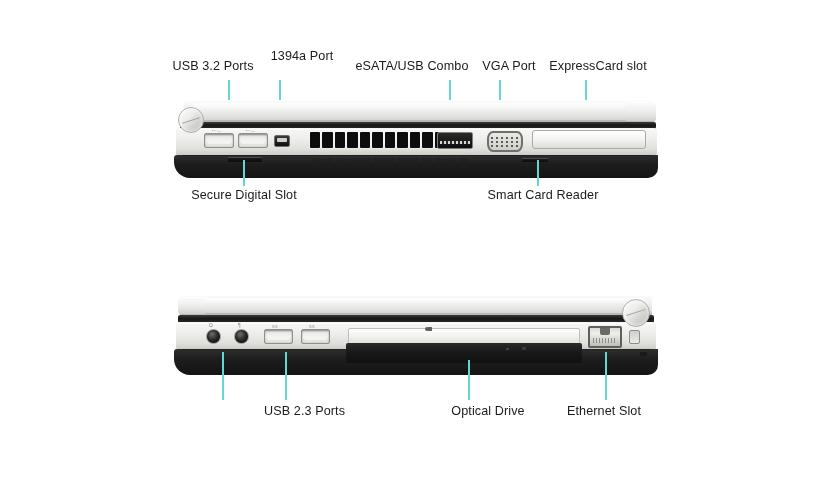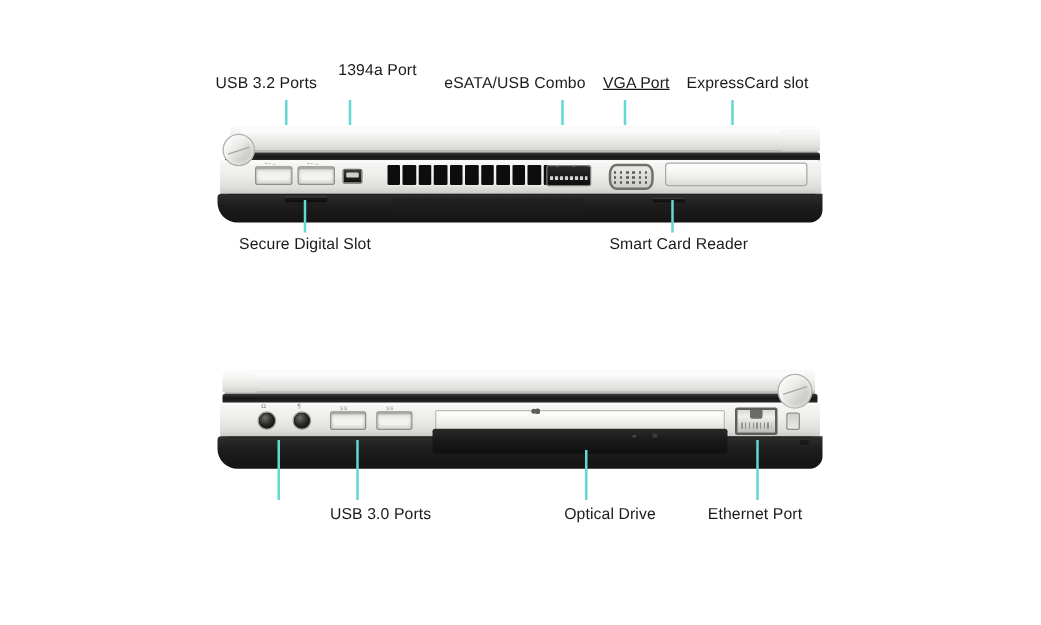--- a/index.html
+++ b/index.html
@@ -233,21 +233,21 @@
   .darkline{position:absolute;background:rgba(0,0,0,.28);height:1px;}
 </style>
 </head>
 <body>
 
 <div id="stage">
 
   <div class="label center" style="left:213px;top:59px;">USB 3.2 Ports</div>
   <div class="label center" style="left:302px;top:49px;">1394a Port</div>
   <div class="label center" style="left:412px;top:59px;">eSATA/USB Combo</div>
-  <div class="label center" style="left:509px;top:59px;text-decoration:underline;">VGA Port</div>
+  <div class="label center" style="left:509px;top:59px;">VGA Port</div>
   <div class="label center" style="left:598px;top:59px;">ExpressCard slot</div>
 
   <div class="leader" style="left:228px;top:80px;height:58px;"></div>
   <div class="leader" style="left:279px;top:80px;height:55px;"></div>
   <div class="leader" style="left:449px;top:80px;height:52px;"></div>
   <div class="leader" style="left:499px;top:80px;height:50px;"></div>
   <div class="leader" style="left:585px;top:80px;height:51px;"></div>
 
   <div class="laptop" style="left:170px;top:100px;width:490px;height:78px;">
 
@@ -385,17 +385,17 @@
     <div class="smallport" style="left:459px;top:35px;width:9px;height:12px;"></div>
 
     <div class="kensington" style="left:470px;top:57px;width:7px;height:4px;"></div>
   </div>
 
   <div class="leader" style="left:222px;top:352px;height:48px;"></div>
   <div class="leader" style="left:285px;top:352px;height:48px;"></div>
   <div class="leader" style="left:468px;top:360px;height:40px;"></div>
   <div class="leader" style="left:605px;top:352px;height:48px;"></div>
 
-  <div class="label left" style="left:264px;top:404px;">USB 3.0 Ports</div>
+  <div class="label left" style="left:264px;top:404px;">USB 2.3 Ports</div>
   <div class="label center" style="left:468px;top:404px;margin-left:20px;">Optical Drive</div>
-  <div class="label center" style="left:604px;top:404px;">Ethernet Port</div>
+  <div class="label center" style="left:604px;top:404px;">Ethernet Slot</div>
 
 </div>
 
 </body></html>

